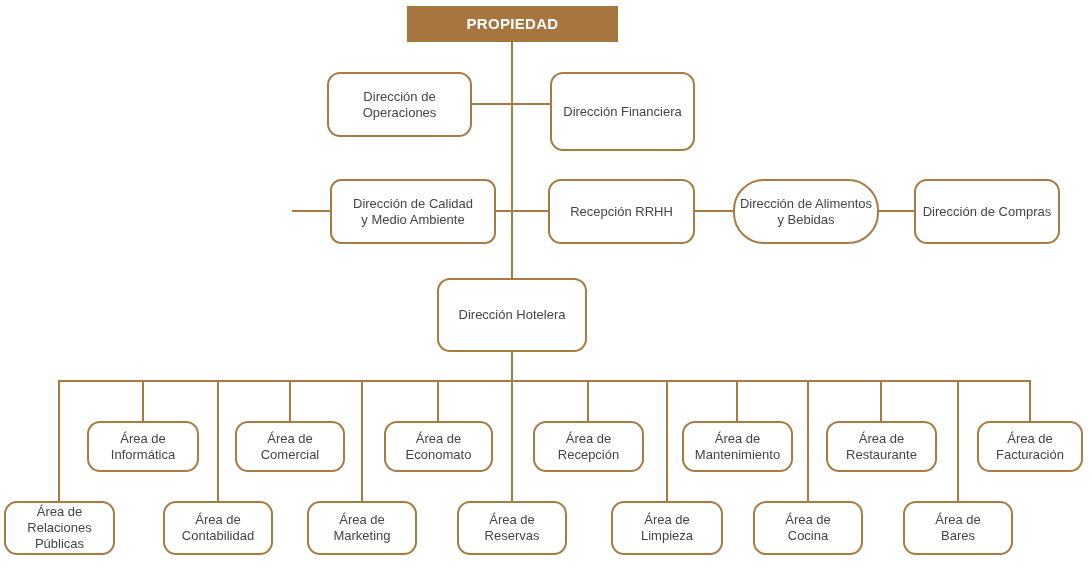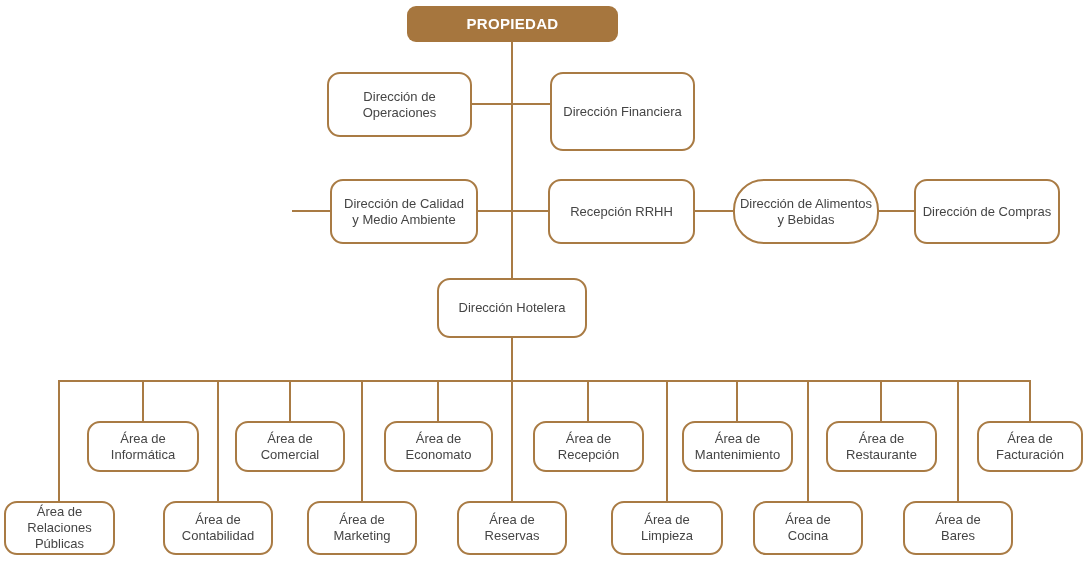--- a/index.html
+++ b/index.html
@@ -14,21 +14,21 @@
   .node{
     position:absolute; box-sizing:border-box;
     display:flex; align-items:center; justify-content:center;
     text-align:center; white-space:pre-line;
     background:var(--box-bg); color:var(--text);
     border:2.5px solid var(--line); border-radius:13px;
     font-size:13px; line-height:16px; padding:2px 4px;
   }
   .node.root{
     background:var(--root-bg); color:var(--root-text);
-    border:none; border-radius:9px;
+    border:none; border-radius:0;
     font-size:15px; font-weight:bold; letter-spacing:.3px;
   }
   .ln{position:absolute; background:var(--line);}
   .ln-h{height:2px;}
   .ln-v{width:2px;}
 </style>
 </head>
 <body>
 
 <div id="canvas">
@@ -56,28 +56,28 @@
   <div class="ln ln-v" style="left:666px;top:381px;height:121px;"></div>
   <div class="ln ln-v" style="left:807px;top:381px;height:121px;"></div>
   <div class="ln ln-v" style="left:957px;top:381px;height:121px;"></div>
 
   <div class="node root" style="left:407px;top:6px;width:211px;height:36px;">PROPIEDAD</div>
 
   <div class="node" style="left:327px;top:72px;width:145px;height:65px;">Dirección de
 Operaciones</div>
   <div class="node" style="left:550px;top:72px;width:145px;height:79px;">Dirección Financiera</div>
 
-  <div class="node" style="left:330px;top:179px;width:148px;height:65px;">Dirección de Calidad
+  <div class="node" style="left:330px;top:179px;width:166px;height:65px;border-radius:11px;">Dirección de Calidad
 y Medio Ambiente</div>
   <div class="node" style="left:548px;top:179px;width:147px;height:65px;">Recepción RRHH</div>
   <div class="node" style="left:733px;top:179px;width:146px;height:65px;border-radius:31px;">Dirección de Alimentos
 y Bebidas</div>
   <div class="node" style="left:914px;top:179px;width:146px;height:65px;text-align:center;">Dirección de Compras</div>
 
-  <div class="node" style="left:437px;top:278px;width:150px;height:60px;">Dirección Hotelera</div>
+  <div class="node" style="left:437px;top:278px;width:150px;height:74px;">Dirección Hotelera</div>
 
   <div class="node" style="left:87px;top:421px;width:112px;height:51px;">Área de
 Informática</div>
   <div class="node" style="left:235px;top:421px;width:110px;height:51px;">Área de
 Comercial</div>
   <div class="node" style="left:384px;top:421px;width:109px;height:51px;">Área de
 Economato</div>
   <div class="node" style="left:533px;top:421px;width:111px;height:51px;">Área de
 Recepción</div>
   <div class="node" style="left:682px;top:421px;width:111px;height:51px;">Área de

